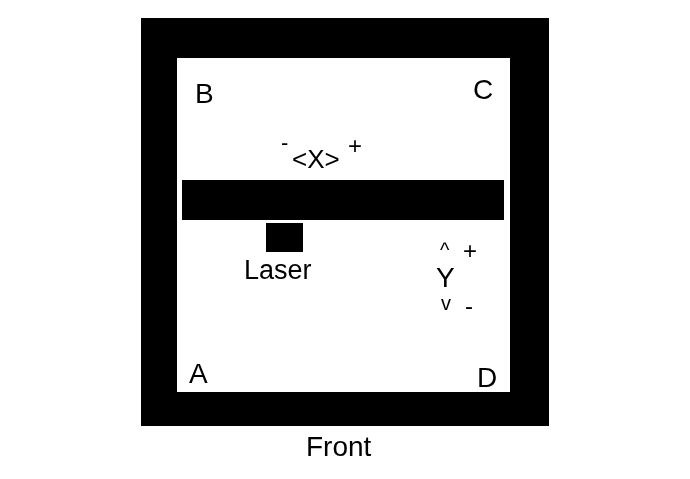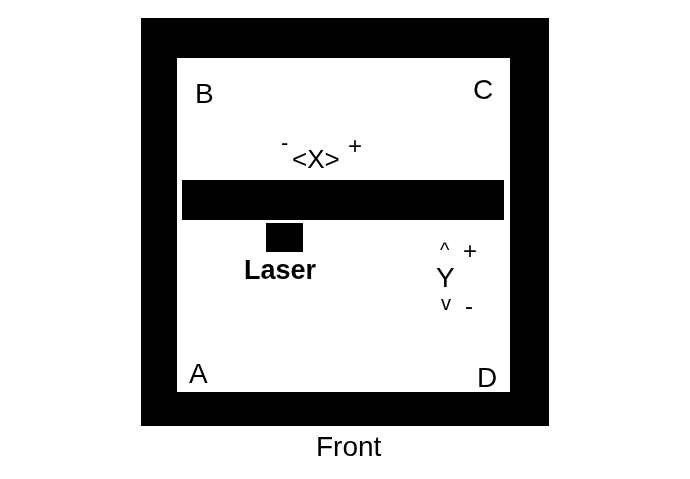--- a/index.html
+++ b/index.html
@@ -8,30 +8,30 @@
       position: relative; overflow: hidden;
       font-family: "Liberation Sans", sans-serif; color: #000000;
     }
     .abs { position: absolute; }
     .frame-outer { left: 141px; top: 18px; width: 408px; height: 408px; background: #000000; }
     .frame-inner { left: 177px; top: 58px; width: 333px; height: 334px; background: #ffffff; }
     .gantry-bar { left: 182px; top: 180px; width: 322px; height: 40px; background: #000000; }
     .laser-head { left: 266px; top: 223px; width: 37px; height: 29px; background: #000000; }
     .lbl { position: absolute; line-height: 1; white-space: nowrap; }
     .corner { font-size: 28px; }
-    .laser-lbl { font-size: 27px; left: 244px; top: 257px; font-weight: bold; }
+    .laser-lbl { font-size: 27px; left: 244px; top: 257px; }
     .x-axis { font-size: 26px; left: 292px; top: 146px; }
     .x-minus { font-size: 22px; left: 281px; top: 132px; }
     .x-plus { font-size: 24px; left: 348px; top: 134px; }
     .y-up { font-size: 20px; left: 440px; top: 240px; }
     .y-plus { font-size: 24px; left: 463px; top: 239px; }
     .y-letter { font-size: 28px; left: 436px; top: 264px; }
     .y-down { font-size: 20px; left: 441px; top: 293px; }
     .y-minus { font-size: 24px; left: 465px; top: 294px; }
-    .front-lbl { font-size: 28px; left: 316px; top: 433px; }
+    .front-lbl { font-size: 28px; left: 306px; top: 433px; }
   </style>
 </head>
 <body>
 
 <div class="abs frame-outer"></div>
 <div class="abs frame-inner"></div>
 <div class="abs gantry-bar"></div>
 <div class="abs laser-head"></div>
 
 <span class="lbl corner" style="left:195px; top:80px;">B</span>

